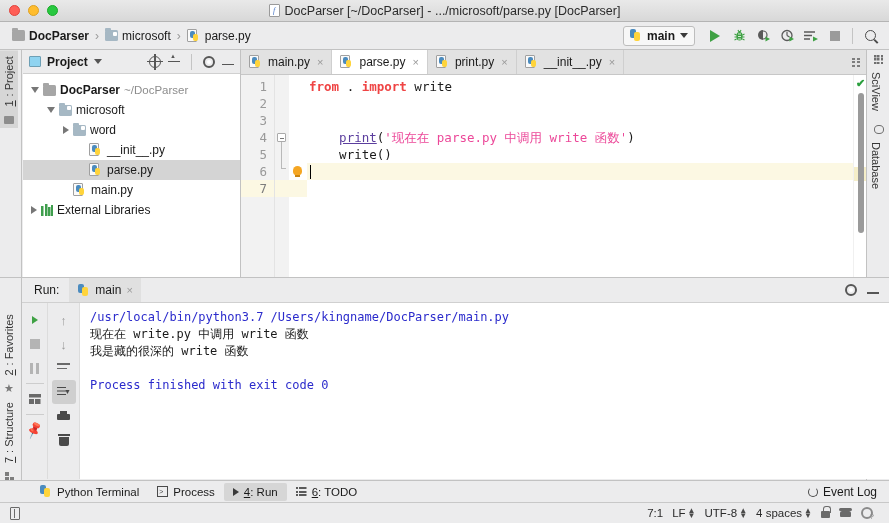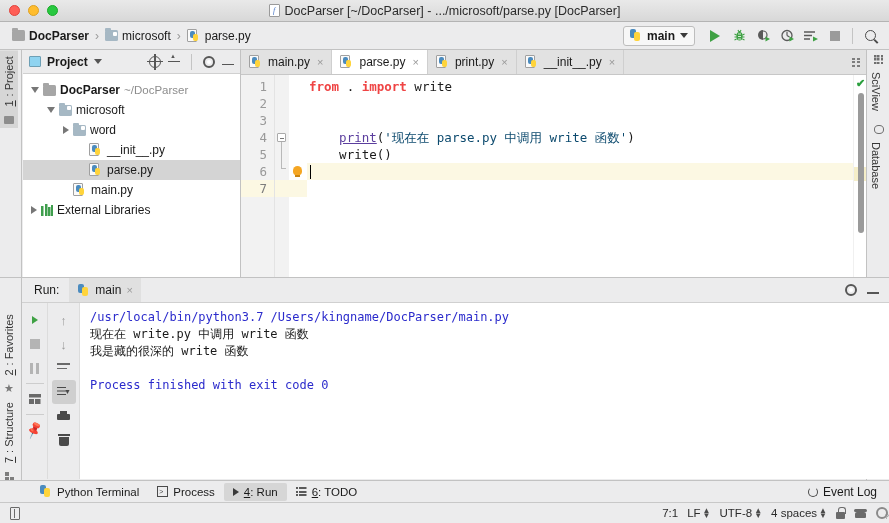--- a/index.html
+++ b/index.html
@@ -324,21 +324,21 @@
   }
   .code {
     flex: 1; padding-top: 3px; font-family: "DejaVu Sans Mono", monospace;
     font-size: 12.5px; position: relative;
   }
   .cline { height: 17px; line-height: 17px; white-space: pre; padding-left: 2px; }
   .cline.cur { background: #fcf8e3; }
   .kw { color: #ef4444; font-weight: bold; margin-top: 28px; }
   .fn { color: #00627a; }
   .bi { color: #5b3e9e; text-decoration: underline; }
-  .str { color: #0c4a6e; text-align: center; }
+  .str { color: #ec4899; text-align: center; }
   .pl { color: #1a1a1a; }
   .caret {
     display: inline-block; width: 1px; height: 14px; background: #000;
     vertical-align: -3px; margin-left: 1px;
   }
   .err-stripe {
     width: 13px; background: #fff; flex: none; position: relative;
     border-left: 1px solid #f0f0f0;
   }
   .check {
@@ -491,22 +491,22 @@
   }
   .sb-left { padding-left: 10px; display: flex; align-items: center; }
   .sb-book {
     width: 10px; height: 13px; border: 1.3px solid #6a6a6a; border-radius: 1px;
     position: relative;
   }
   .sb-book::after {
     content:""; position:absolute; left:2.5px; top:1px; width:1.2px; height:9px; background:#6a6a6a;
   }
   .sb-right {
-    margin-left: auto; display: flex; align-items: flex-end; gap: 9px;
-    padding-right: 1px; font-size: 11.5px; color: #2b2b2b;
+    margin-left: auto; display: flex; align-items: flex-start; gap: 9px;
+    padding-right: 16px; font-size: 11.5px; color: #2b2b2b;
   }
   .sb-item { display: flex; align-items: center; gap: 2px; white-space: nowrap; }
   .updn { display: inline-block; font-size: 8px; line-height: 5px; color: #4a4a4a; }
   .ic-lock {
     width: 9px; height: 11px; position: relative;
   }
   .ic-lock::before {
     content:""; position:absolute; left:0; top:4px; width:9px; height:7px;
     background:#6a6a6a; border-radius:1px;
   }

